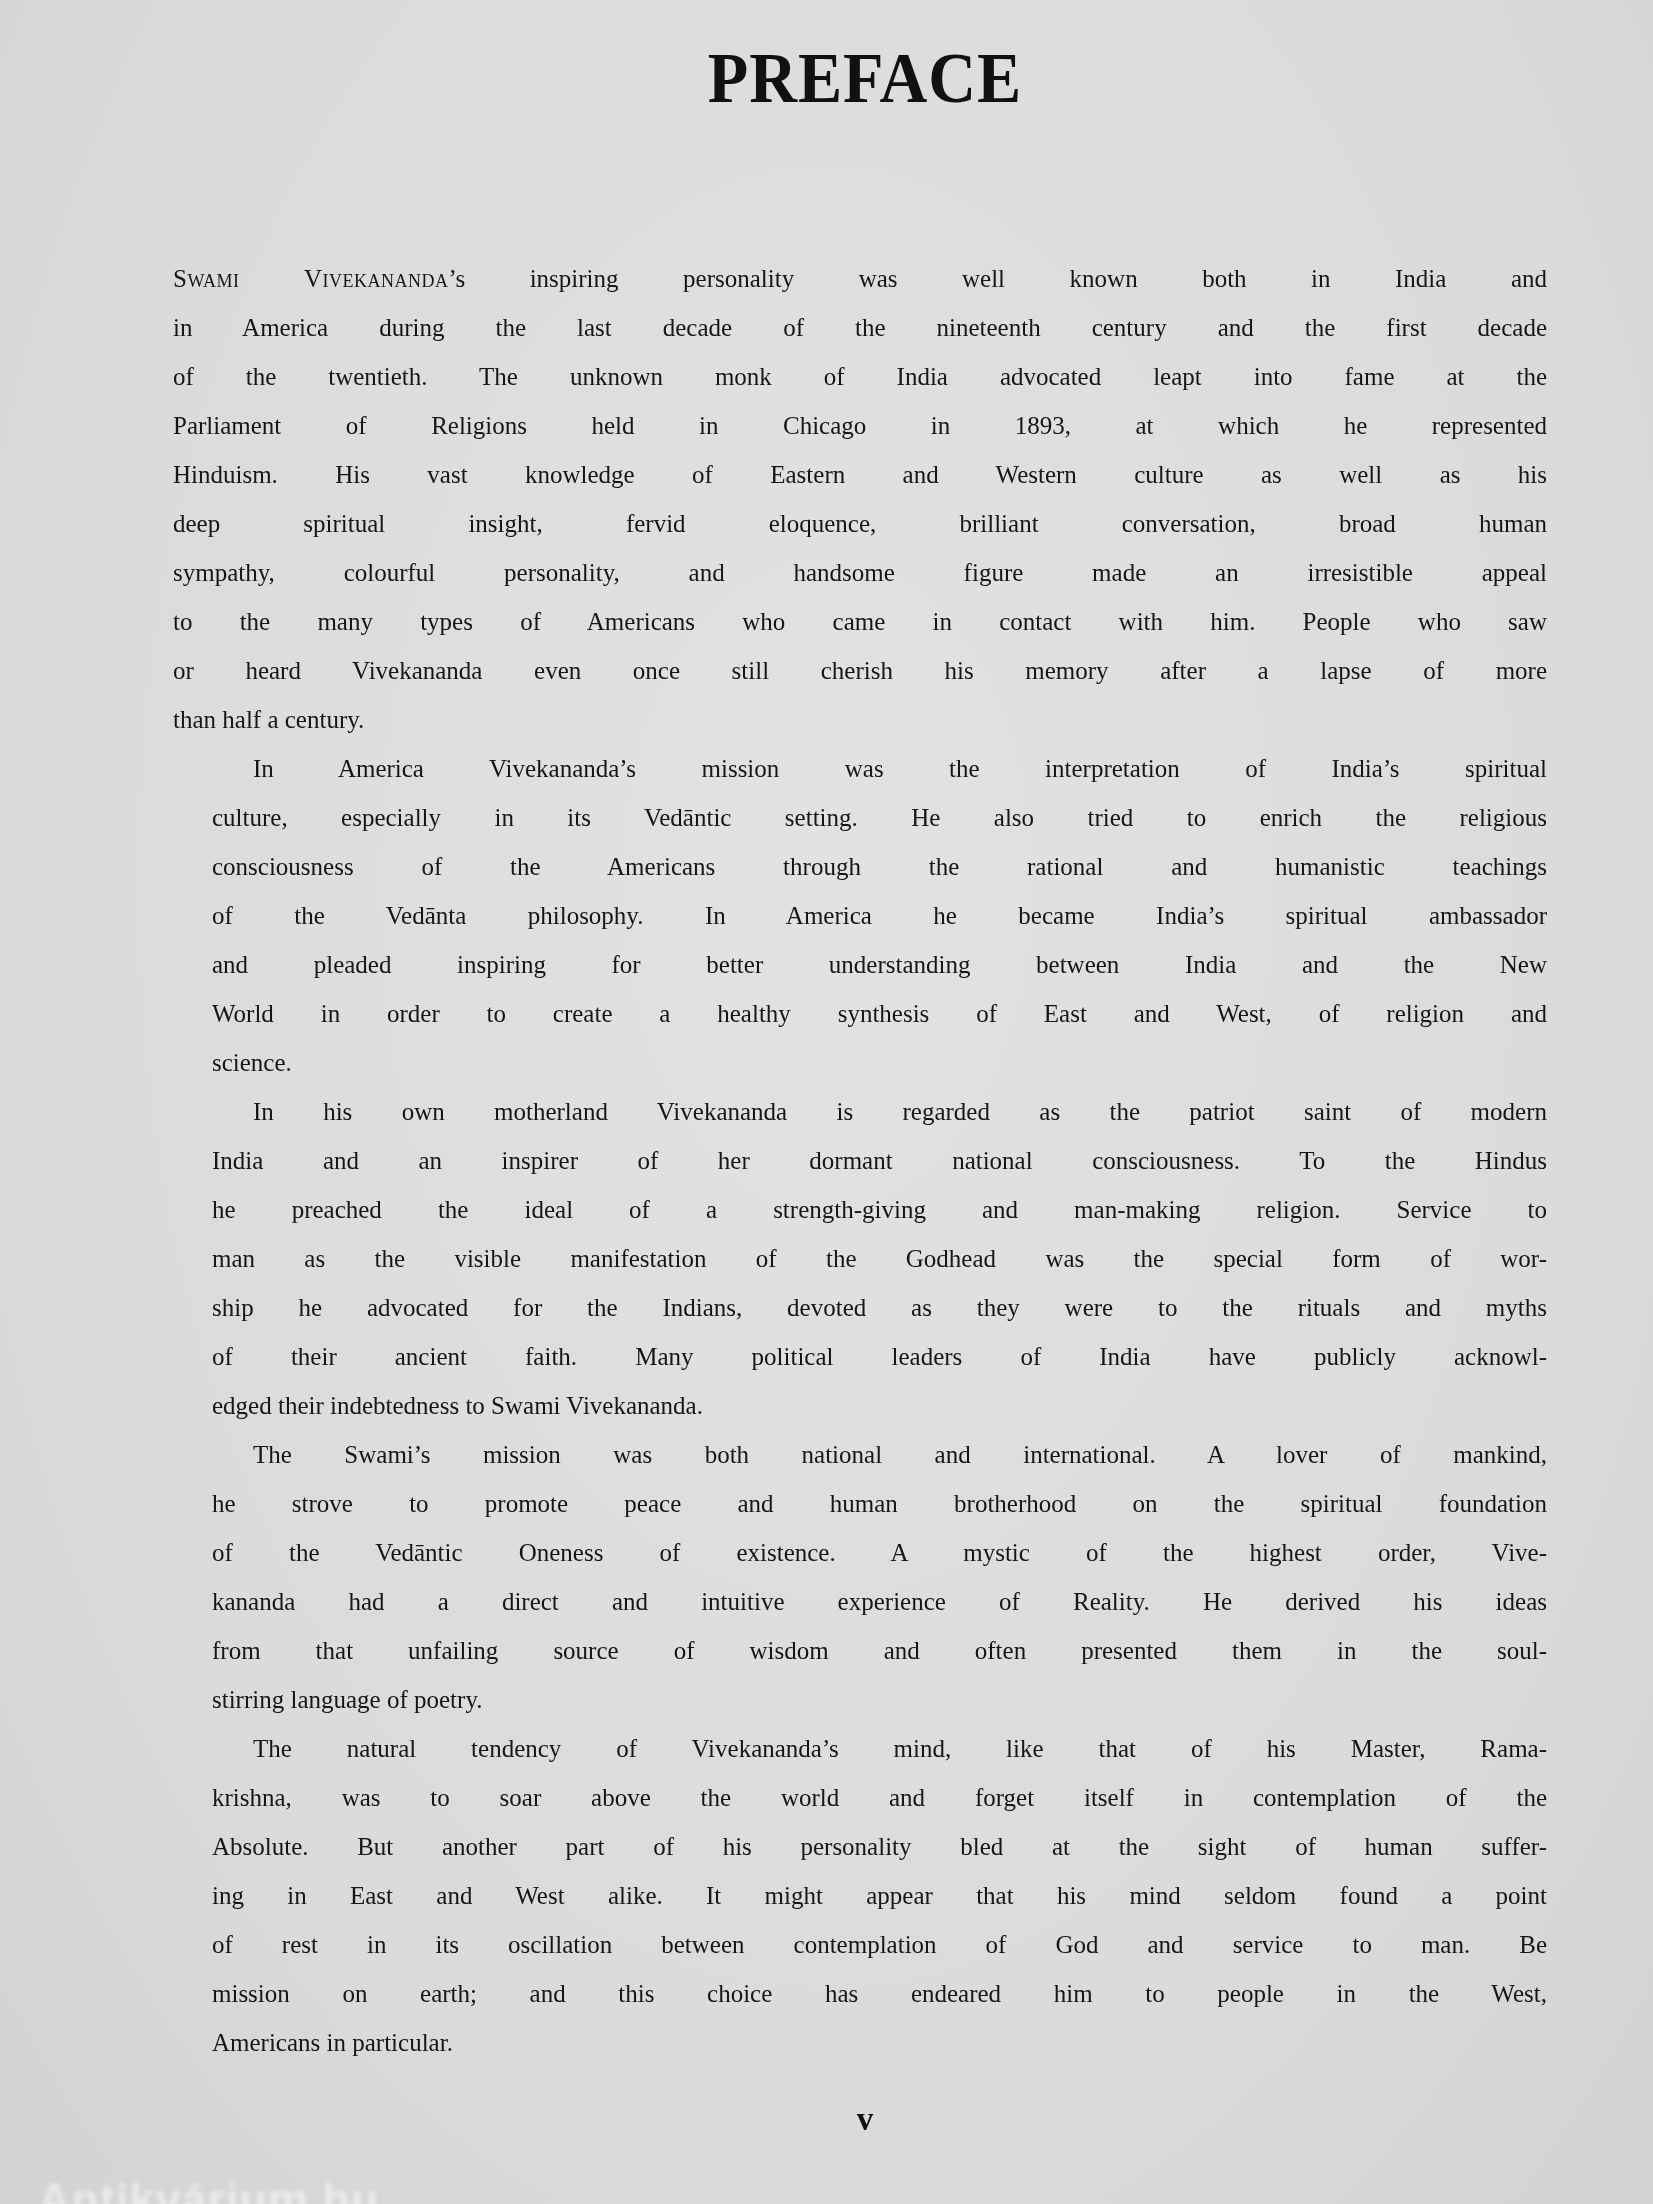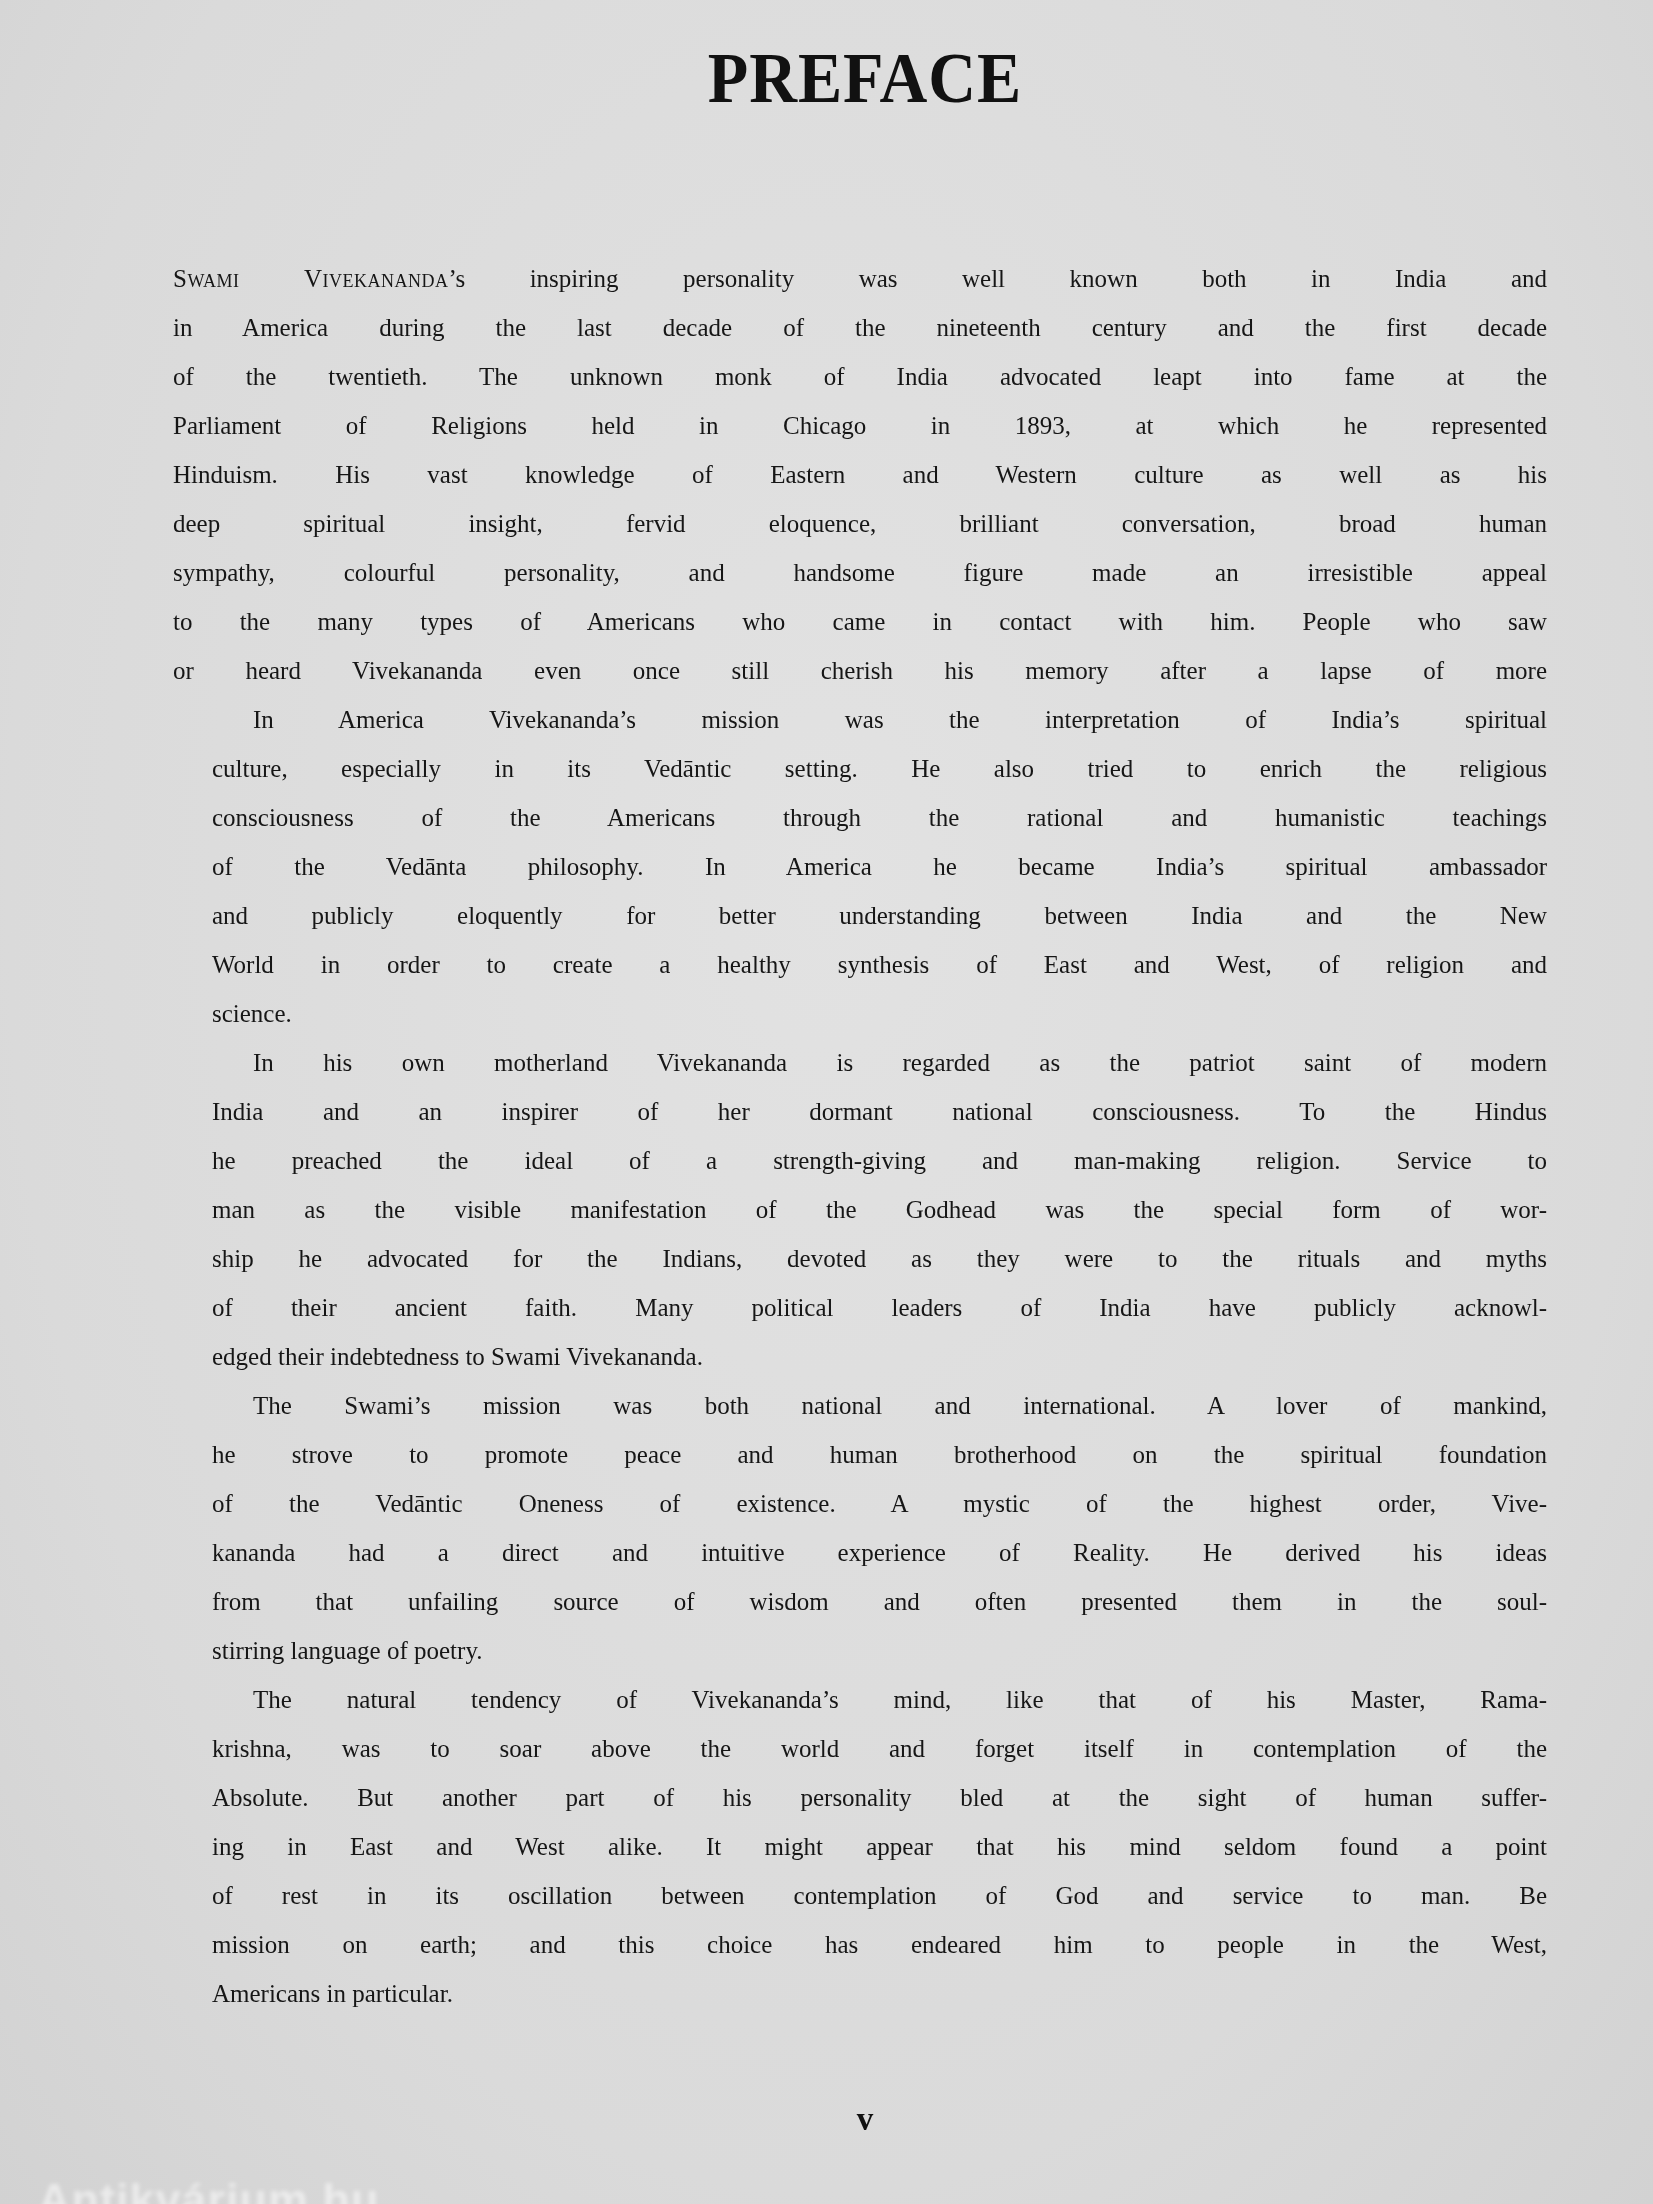--- a/index.html
+++ b/index.html
@@ -109,28 +109,29 @@
     <div class="para first">
       <span class="line"><span class="smallcaps">Swami Vivekananda</span><span>’s inspiring personality was well known both in India and</span></span>
       <span class="line">in America during the last decade of the nineteenth century and the first decade</span>
       <span class="line">of the twentieth. The unknown monk of India advocated leapt into fame at the</span>
       <span class="line">Parliament of Religions held in Chicago in 1893, at which he represented</span>
       <span class="line">Hinduism. His vast knowledge of Eastern and Western culture as well as his</span>
       <span class="line">deep spiritual insight, fervid eloquence, brilliant conversation, broad human</span>
       <span class="line">sympathy, colourful personality, and handsome figure made an irresistible appeal</span>
       <span class="line">to the many types of Americans who came in contact with him. People who saw</span>
       <span class="line">or heard Vivekananda even once still cherish his memory after a lapse of more</span>
+      <span class="line last">than half a century.</span>
     </div>
 
     <div class="para">
       <span class="line indent">In America Vivekananda’s mission was the interpretation of India’s spiritual</span>
       <span class="line">culture, especially in its Vedāntic setting. He also tried to enrich the religious</span>
       <span class="line">consciousness of the Americans through the rational and humanistic teachings</span>
       <span class="line">of the Vedānta philosophy. In America he became India’s spiritual ambassador</span>
-      <span class="line">and publicly eloquently for better understanding between India and the New</span>
+      <span class="line">and pleaded inspiring for better understanding between India and the New</span>
       <span class="line">World in order to create a healthy synthesis of East and West, of religion and</span>
       <span class="line last">science.</span>
     </div>
 
     <div class="para">
       <span class="line indent">In his own motherland Vivekananda is regarded as the patriot saint of modern</span>
       <span class="line">India and an inspirer of her dormant national consciousness. To the Hindus</span>
       <span class="line">he preached the ideal of a strength-giving and man-making religion. Service to</span>
       <span class="line">man as the visible manifestation of the Godhead was the special form of wor-</span>
       <span class="line">ship he advocated for the Indians, devoted as they were to the rituals and myths</span>

